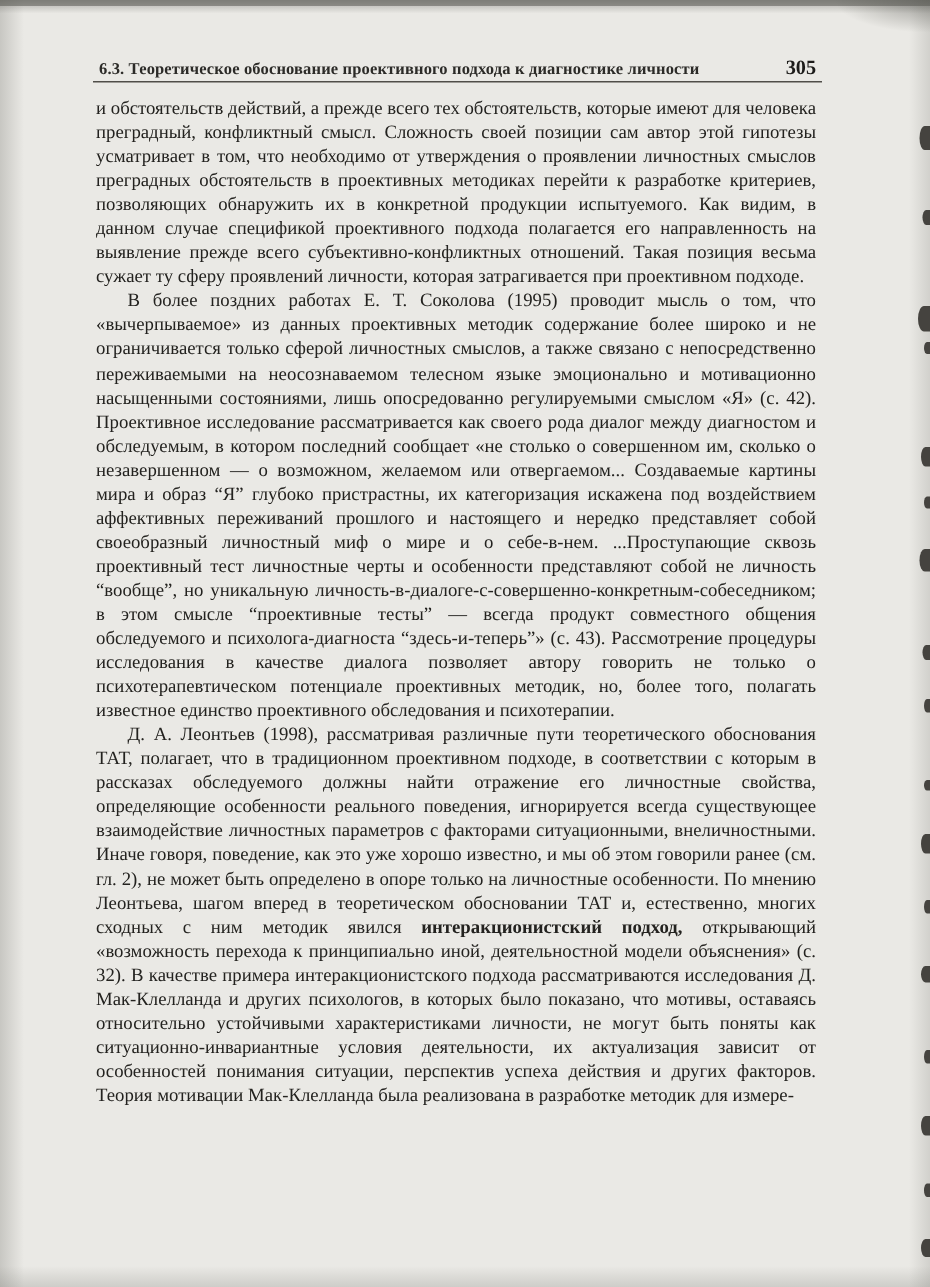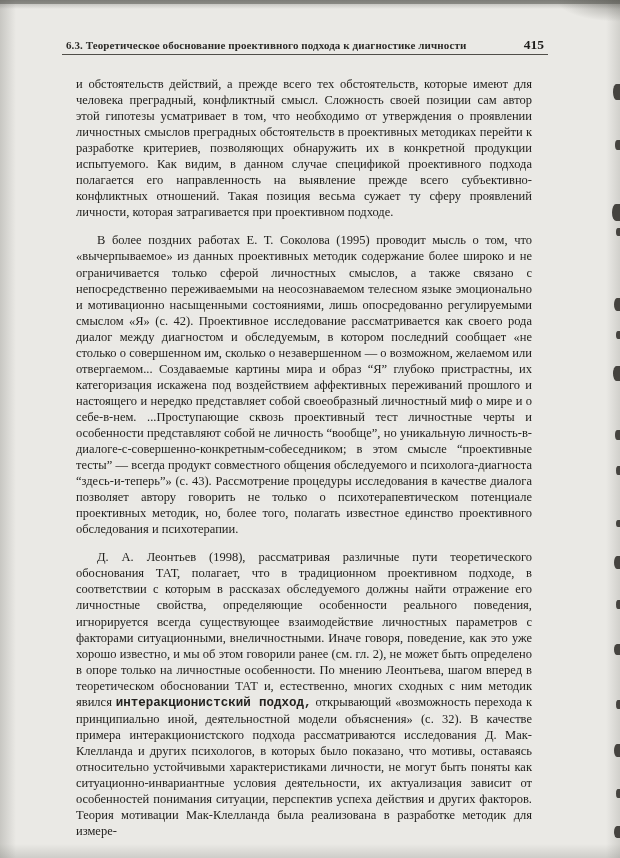--- a/index.html
+++ b/index.html
@@ -66,43 +66,43 @@
   .body {
     position: absolute;
     top: 64px;
     left: 64px;
     right: 76px;
     font-size: 12.5px;
     line-height: 16.05px;
     text-align: justify;
   }
   .body p {
-    margin: 12px;
+    margin: 0;
     padding: 0;
   }
   .body p.indent { text-indent: 21px; }
   .seg-italic { }
-  .seg-bold { font-weight: 700; font-family: Liberation Mono, monospace; }
+  .seg-bold { font-weight: 700; }
   .artifact {
     position: absolute;
     right: 0;
     background: #45433f;
     border-radius: 60% 0 0 60%;
   }
 </style>
 </head>
 <body>
 
 <div class="page">
   <div class="topband"></div>
   <div class="corner-smudge"></div>
 
   <div class="header">
     <span class="chapter">6.3. Теоретическое обоснование проективного подхода к диагностике личности</span>
-    <span class="pagenum">415</span>
+    <span class="pagenum">305</span>
   </div>
   <div class="rule"></div>
 
   <div class="body" id="page-body">
       <p class=""><span class="seg-normal">и обстоятельств действий, а прежде всего тех обстоятельств, которые имеют для человека преградный, конфликтный смысл. Сложность своей позиции сам автор этой гипотезы усматривает в том, что необходимо от утверждения о проявлении личностных смыслов преградных обстоятельств в проективных методиках перейти к разработке критериев, позволяющих обнаружить их в конкретной продукции испытуемого. Как видим, в данном случае спецификой проективного подхода полагается его направленность на выявление прежде всего субъективно-конфликтных отношений. Такая позиция весьма сужает ту сферу проявлений личности, которая затрагивается при проективном подходе.</span></p>
       <p class="indent"><span class="seg-normal">В более поздних работах Е. Т. Соколова (1995) проводит мысль о том, что «вычерпываемое» из данных проективных методик содержание более широко и не ограничивается только сферой личностных смыслов, а также связано с непосредственно переживаемыми на неосознаваемом телесном языке эмоционально и мотивационно насыщенными состояниями, лишь опосредованно регулируемыми смыслом «Я» (с. 42). Проективное исследование рассматривается как своего рода </span><span class="seg-italic">диалог</span><span class="seg-normal"> между диагностом и обследуемым, в котором последний сообщает «не столько о совершенном им, сколько о незавершенном — о возможном, желаемом или отвергаемом... Создаваемые картины мира и образ “Я” глубоко пристрастны, их категоризация искажена под воздействием аффективных переживаний прошлого и настоящего и нередко представляет собой своеобразный личностный миф о мире и о себе-в-нем. ...Проступающие сквозь проективный тест личностные черты и особенности представляют собой не личность “вообще”, но уникальную личность-в-диалоге-с-совершенно-конкретным-собеседником; в этом смысле “проективные тесты” — всегда продукт совместного общения обследуемого и психолога-диагноста “здесь-и-теперь”» (с. 43). Рассмотрение процедуры исследования в качестве диалога позволяет автору говорить не только о психотерапевтическом потенциале проективных методик, но, более того, полагать известное единство проективного обследования и психотерапии.</span></p>
       <p class="indent"><span class="seg-normal">Д. А. Леонтьев (1998), рассматривая различные пути теоретического обоснования ТАТ, полагает, что в традиционном проективном подходе, в соответствии с которым в рассказах обследуемого должны найти отражение его личностные свойства, определяющие особенности реального поведения, игнорируется всегда существующее </span><span class="seg-italic">взаимодействие</span><span class="seg-normal"> личностных параметров с факторами ситуационными, внеличностными. Иначе говоря, поведение, как это уже хорошо известно, и мы об этом говорили ранее (см. гл. 2), не может быть определено в опоре только на личностные особенности. По мнению Леонтьева, шагом вперед в теоретическом обосновании ТАТ и, естественно, многих сходных с ним методик явился </span><span class="seg-bold">интеракционистский подход,</span><span class="seg-normal"> открывающий «возможность перехода к принципиально иной, деятельностной модели объяснения» (с. 32). В качестве примера интеракционистского подхода рассматриваются исследования Д. Мак-Клелланда и других психологов, в которых было показано, что мотивы, оставаясь относительно устойчивыми характеристиками личности, не могут быть поняты как ситуационно-инвариантные условия деятельности, их актуализация зависит от особенностей понимания ситуации, перспектив успеха действия и других факторов. Теория мотивации Мак-Клелланда была реализована в разработке методик для измере-</span></p>
     </div>
 
   <div class="artifact" style="top:84px;  width:7px; height:16px;"></div>

